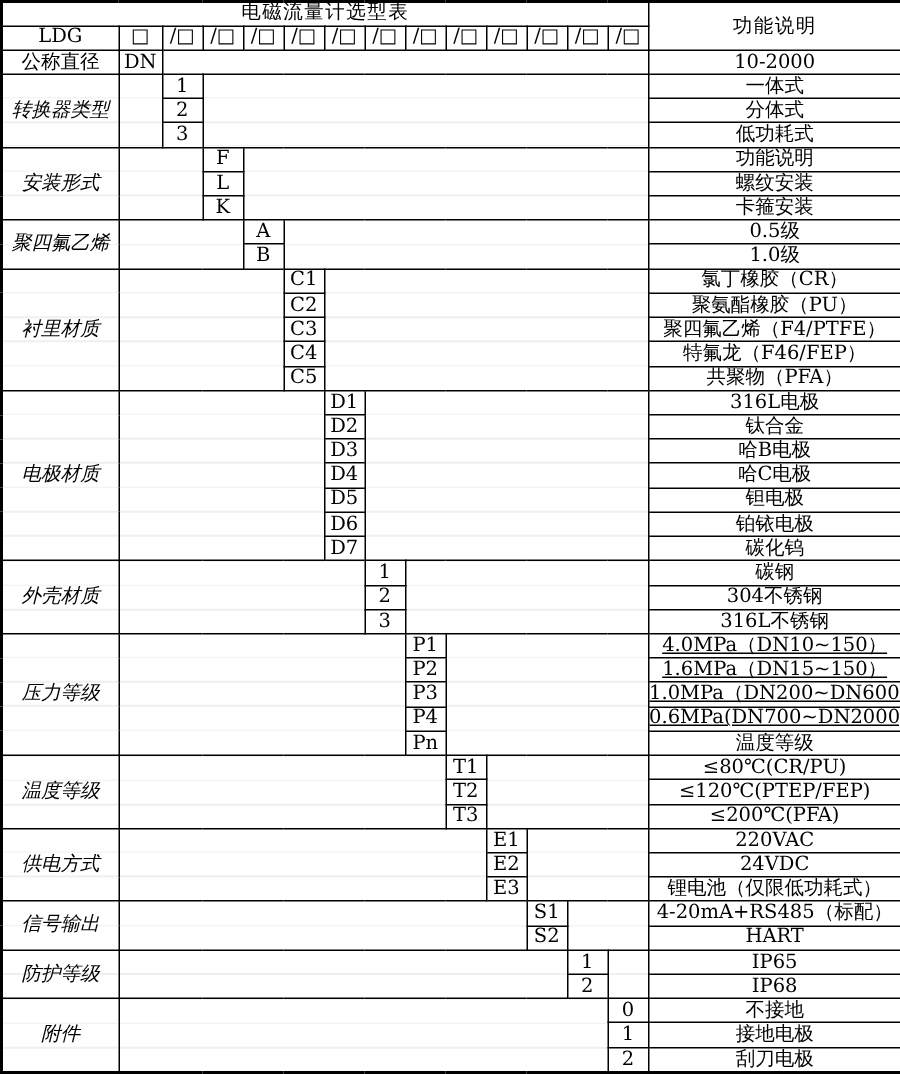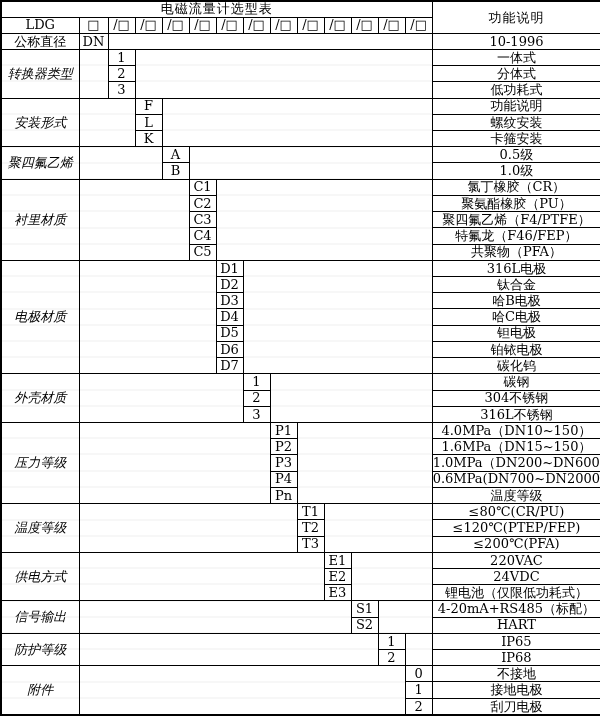--- a/index.html
+++ b/index.html
@@ -41,20 +41,21 @@
     font-size: 14px;
     letter-spacing: 1px;
   }
   td.left {
     text-align: left;
     padding-left: 3px;
   }
   td.desc-left {
     text-align: left;
     padding-left: 2px;
+    text-decoration: underline;
   }
   td.code {
     font-size: 13px;
   }
   
   td.blank, td.multi {
     background-image: repeating-linear-gradient(
       to bottom,
       #ffffff 0px, #ffffff 15.2px,
       #efefef 15.2px, #efefef 16.2px
@@ -102,21 +103,21 @@
           <td class="code">/□</td>
           <td class="code">/□</td>
           <td class="code">/□</td>
           <td class="code">/□</td>
           <td class="code">/□</td>
         </tr>
         <tr>
           <td rowspan="1" class="left">公称直径</td>
           <td class="code">DN</td>
           <td colspan="12" rowspan="1" class="blank"></td>
-          <td>10-1996</td>
+          <td>10-2000</td>
         </tr>
         <tr>
           <td rowspan="3" class=" multi">转换器类型</td>
           <td colspan="1" rowspan="3" class="blank"></td>
           <td class="code">1</td>
           <td colspan="11" rowspan="3" class="blank"></td>
           <td>一体式</td>
         </tr>
         <tr>
           <td class="code">2</td>

